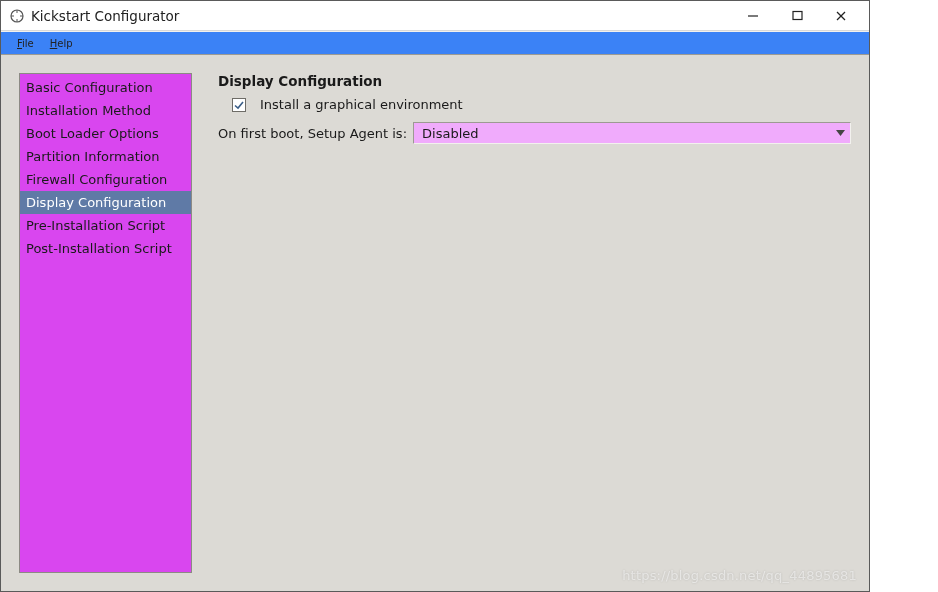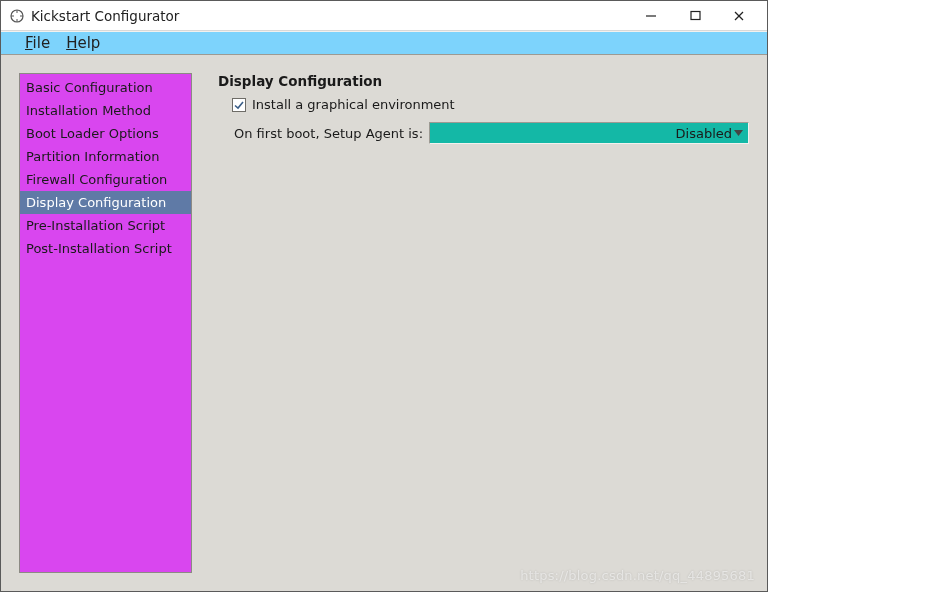--- a/index.html
+++ b/index.html
@@ -6,21 +6,21 @@
   html, body {
     margin: 0; padding: 0;
     width: 938px; height: 592px;
     font-family: "Segoe UI", "DejaVu Sans", sans-serif;
     font-size: 13px;
     background: #ffffff;
     color: #1a1a1a;
     overflow: hidden;
   }
   .window {
-    width: 768px; height: 592px;
+    width: 870px; height: 592px;
     border: 1px solid #5a5a5a;
     display: flex; flex-direction: column;
     background: #ffffff;
   }
   
   .titlebar {
     height: 30px;
     background: #ffffff;
     display: flex; align-items: center;
     padding: 0 6px 0 8px;
@@ -40,26 +40,26 @@
   .win-btn {
     width: 44px; height: 28px;
     display:flex; align-items:center; justify-content:center;
     font-size: 13px;
     color: #222;
   }
   .win-btn svg { display:block; }
   
   .menubar {
     height: 24px;
-    background: #7dd3fc;
+    background: #3b82f6;
     border-top: 1px solid #f2f1ee;
     border-bottom: 1px solid #9c9a93;
     display:flex; align-items:center;
-    padding: 0 16px;
-    font-size: 15px;
+    padding: 0 8px;
+    font-size: 10px;
   }
   .menu-item {
     padding: 1px 8px;
     color: #222;
   }
   .menu-item .mn { text-decoration: underline; }
   
   .client {
     flex: 1;
     background: #dcdad5;
@@ -95,50 +95,50 @@
   }
   .section-title {
     font-weight: 600;
     font-size: 13.5px;
     color: #1a1a1a;
     margin-bottom: 8px;
   }
   .form-row {
     display:flex; align-items:center;
     margin: 4px 0 10px 14px;
-    gap: 6px;
+    gap: 14px;
   }
   .checkbox {
     width: 14px; height: 14px;
     border: 1px solid #6e6c67;
     background: #ffffff;
     display:flex; align-items:center; justify-content:center;
     font-size: 12px;
     line-height: 1;
     color: #51708c;
   }
   .dropdown-row {
     display:flex; align-items:center;
-    margin: 0 0 0 16px;
+    margin: 0 0 0 0;
     gap: 6px;
   }
   .dropdown-label {
     font-size: 13px;
     white-space: nowrap;
     padding-left: 0;
   }
   .dropdown {
     flex: 1;
     height: 22px;
-    background: #14b8a6;
+    background: #f0abfc;
     border-top: 1px solid #9c9a93;
     border-left: 1px solid #9c9a93;
     border-bottom: 1px solid #f2f1ee;
     border-right: 1px solid #f2f1ee;
-    display:flex; align-items:center; justify-content:flex-end;
+    display:flex; align-items:center; justify-content:space-between;
     padding: 0 4px 0 8px;
     max-width: 490px;
   }
   .dropdown .arrow {
     width: 12px; display:flex; justify-content:center;
   }
   .watermark {
     position: absolute;
     right: 12px; bottom: 8px;
     color: rgba(255,255,255,0.55);

